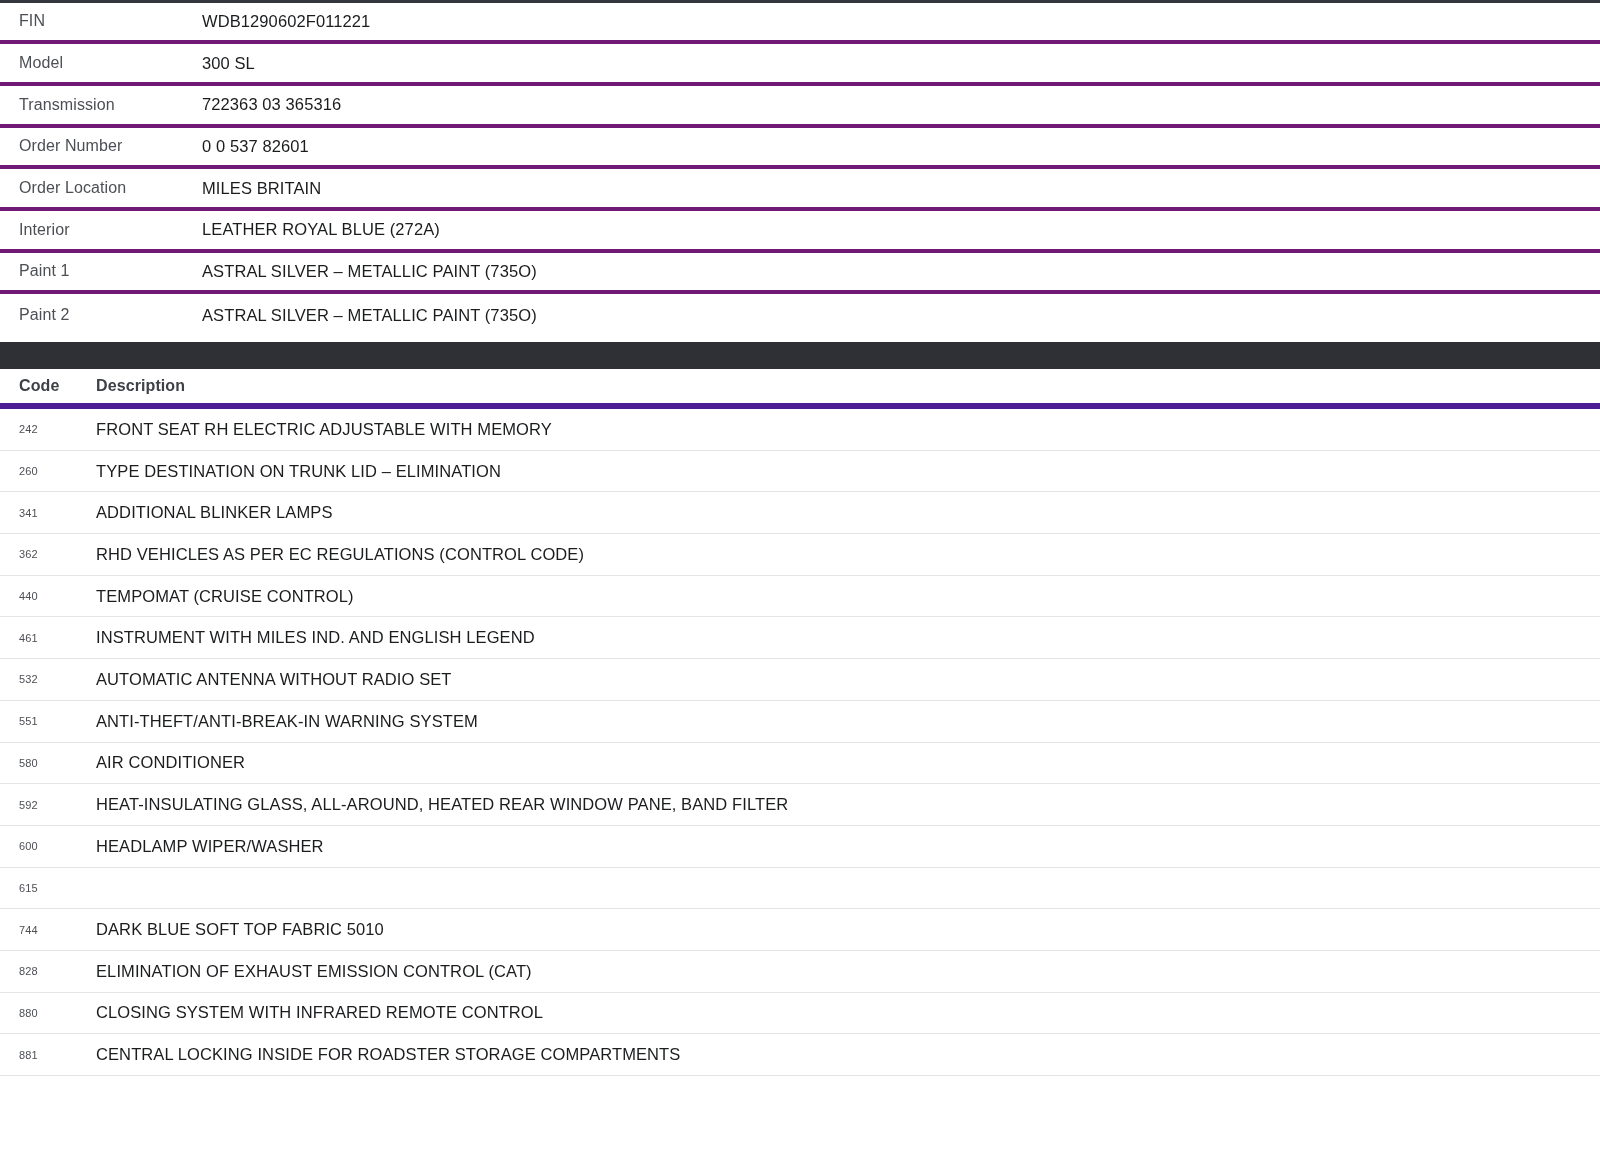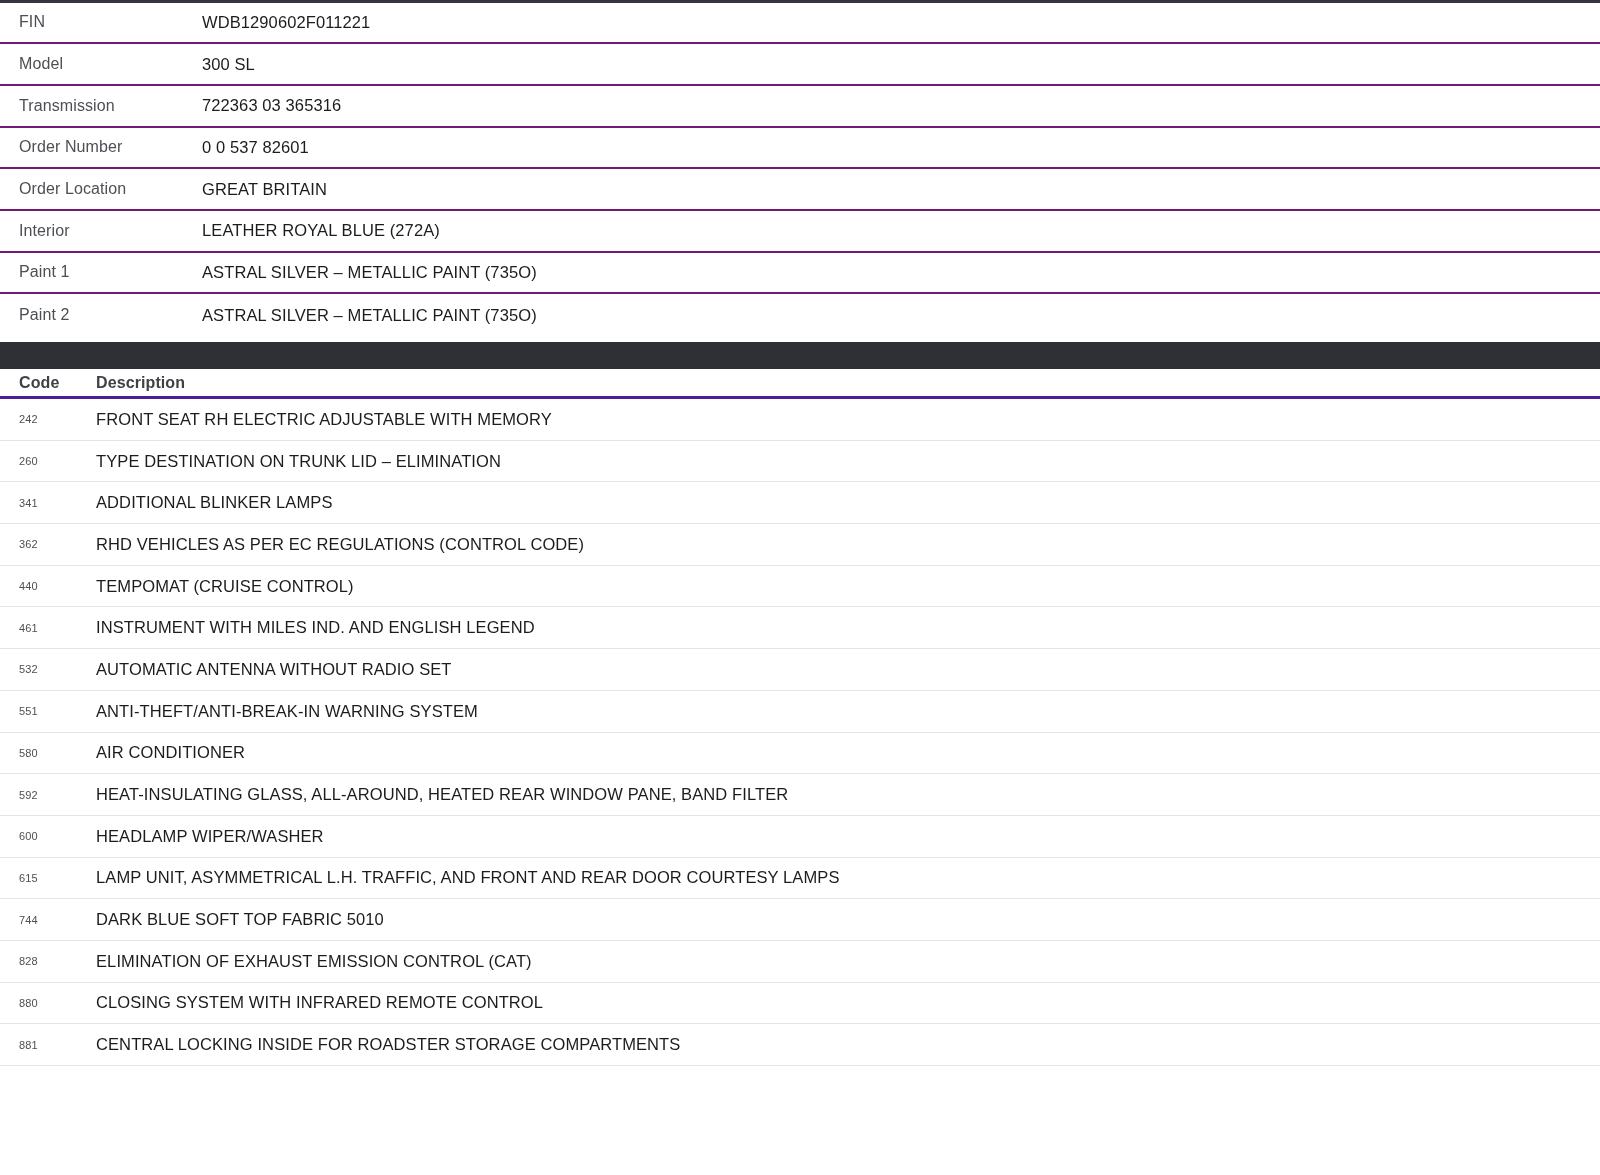--- a/index.html
+++ b/index.html
@@ -19,21 +19,21 @@
     height: 2.5px;
     width: 100%;
   }
   
   .kv-table { width: 100%; }
   .kv-row {
     display: flex;
     align-items: center;
     height: 41.7px;
     box-sizing: border-box;
-    border-bottom: 2px solid #701a75;
+    border-bottom: 4px solid #701a75;
   }
   .kv-row:last-child { border-bottom: none; }
   .kv-label {
     box-sizing: border-box;
     width: 202px;
     padding-left: 19px;
     flex: 0 0 auto;
     font-size: 16px;
     letter-spacing: 0.1px;
     color: #4c4f54;
@@ -47,23 +47,23 @@
   
   .section-gap { height: 6px; }
   .section-bar {
     height: 27px;
     width: 100%;
   }
   
   .opt-header {
     display: flex;
     align-items: center;
-    height: 30px;
-    box-sizing: border-box;
-    border-bottom: 3px solid #4c1d95;
+    height: 40px;
+    box-sizing: border-box;
+    border-bottom: 6px solid #4c1d95;
     font-size: 16px;
     font-weight: bold;
     color: #3e4146;
     letter-spacing: 0.1px;
   }
   .col-code {
     box-sizing: border-box;
     width: 96px;
     padding-left: 19px;
     flex: 0 0 auto;
@@ -106,21 +106,21 @@
     <div class="kv-row">
       <div class="kv-label">Transmission</div>
       <div class="kv-value">722363 03 365316</div>
     </div>
     <div class="kv-row">
       <div class="kv-label">Order Number</div>
       <div class="kv-value">0 0 537 82601</div>
     </div>
     <div class="kv-row">
       <div class="kv-label">Order Location</div>
-      <div class="kv-value">GREAT BRITAIN</div>
+      <div class="kv-value">MILES BRITAIN</div>
     </div>
     <div class="kv-row">
       <div class="kv-label">Interior</div>
       <div class="kv-value">LEATHER ROYAL BLUE (272A)</div>
     </div>
     <div class="kv-row">
       <div class="kv-label">Paint 1</div>
       <div class="kv-value">ASTRAL SILVER – METALLIC PAINT (735O)</div>
     </div>
     <div class="kv-row">
@@ -177,21 +177,20 @@
     <div class="opt-row">
       <div class="col-code opt-code">592</div>
       <div class="opt-desc">HEAT-INSULATING GLASS, ALL-AROUND, HEATED REAR WINDOW PANE, BAND FILTER</div>
     </div>
     <div class="opt-row">
       <div class="col-code opt-code">600</div>
       <div class="opt-desc">HEADLAMP WIPER/WASHER</div>
     </div>
     <div class="opt-row">
       <div class="col-code opt-code">615</div>
-      <div class="opt-desc">LAMP UNIT, ASYMMETRICAL L.H. TRAFFIC, AND FRONT AND REAR DOOR COURTESY LAMPS</div>
     </div>
     <div class="opt-row">
       <div class="col-code opt-code">744</div>
       <div class="opt-desc">DARK BLUE SOFT TOP FABRIC 5010</div>
     </div>
     <div class="opt-row">
       <div class="col-code opt-code">828</div>
       <div class="opt-desc">ELIMINATION OF EXHAUST EMISSION CONTROL (CAT)</div>
     </div>
     <div class="opt-row">

